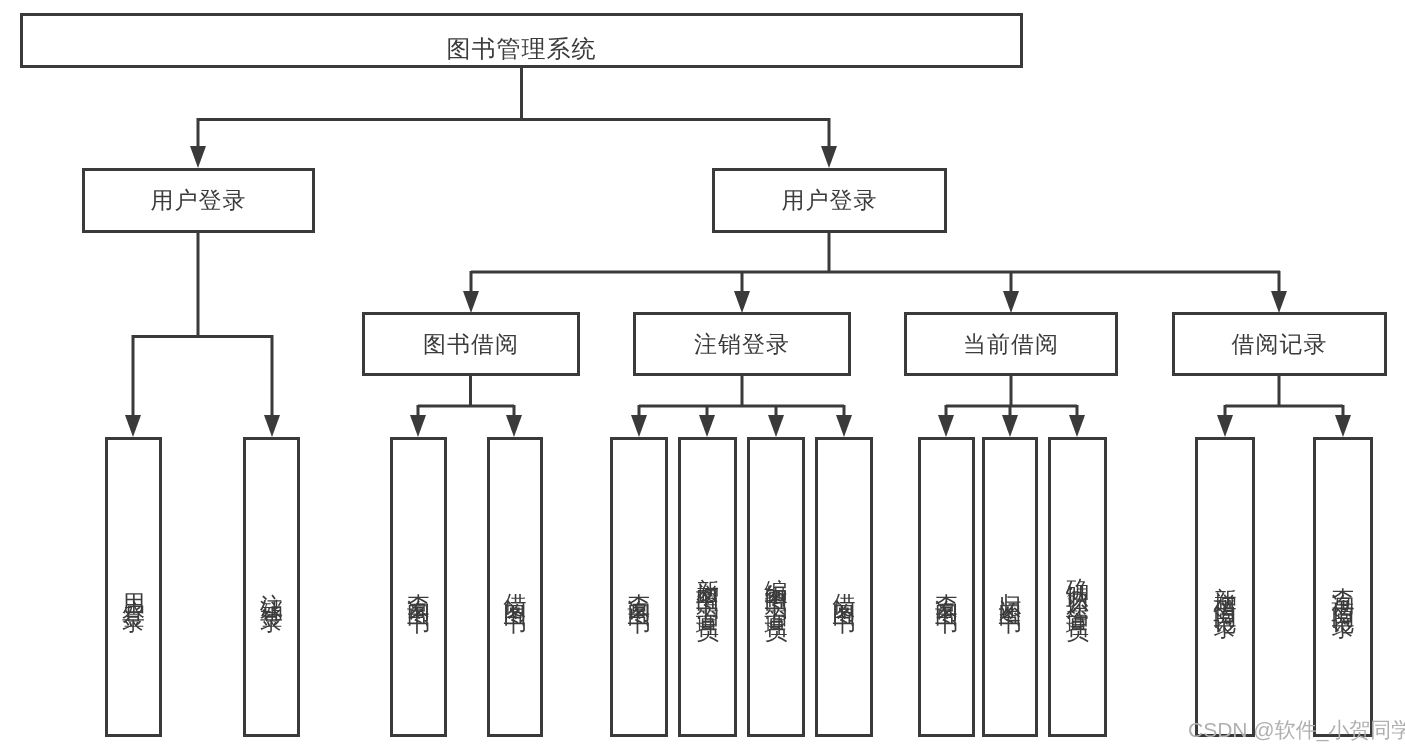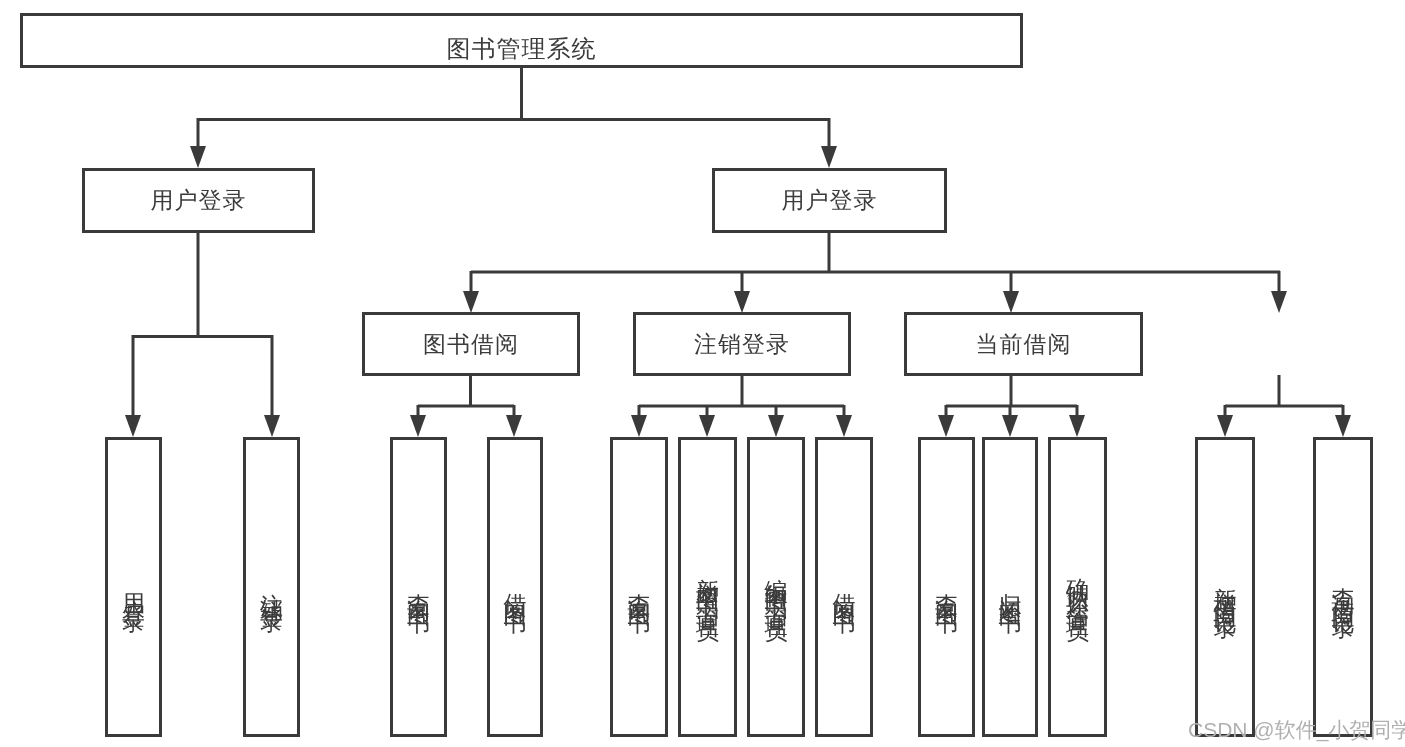--- a/index.html
+++ b/index.html
@@ -115,22 +115,25 @@
   <div class="node" style="left:712px; top:168px; width:235px; height:65px;">
     <span>用户登录</span>
   </div>
 
   <div class="node" style="left:362px; top:312px; width:218px; height:64px;">
     <span>图书借阅</span>
   </div>
   <div class="node" style="left:633px; top:312px; width:218px; height:64px;">
     <span>注销登录</span>
   </div>
-  <div class="node" style="left:904px; top:312px; width:239px; height:64px;">
+  <div class="node" style="left:904px; top:312px; width:214px; height:64px;">
     <span>当前借阅</span>
+  </div>
+  <div class="node" style="left:1172px; top:312px; width:215px; height:64px;">
+    <span>借阅记录</span>
   </div>
 
   <div class="vnode" style="left:105px; width:57px;">
     <span class="vlabel">用户登录</span>
   </div>
   <div class="vnode" style="left:243px; width:57px;">
     <span class="vlabel">注销登录</span>
   </div>
 
   <div class="vnode" style="left:390px; width:57px;">

